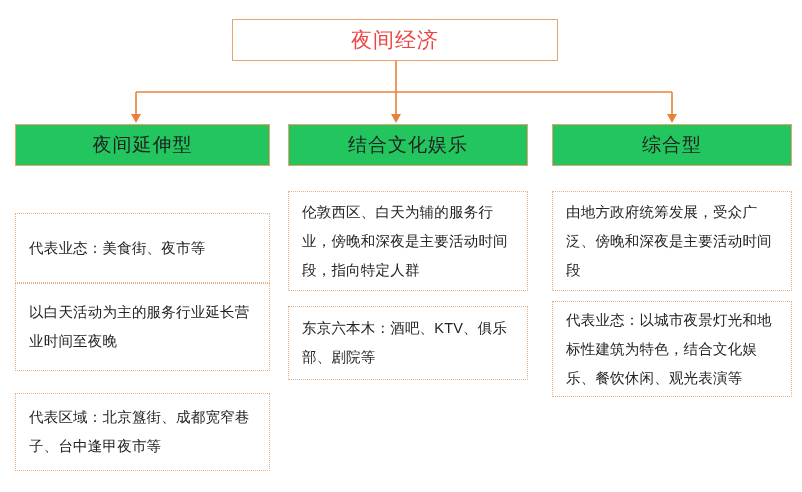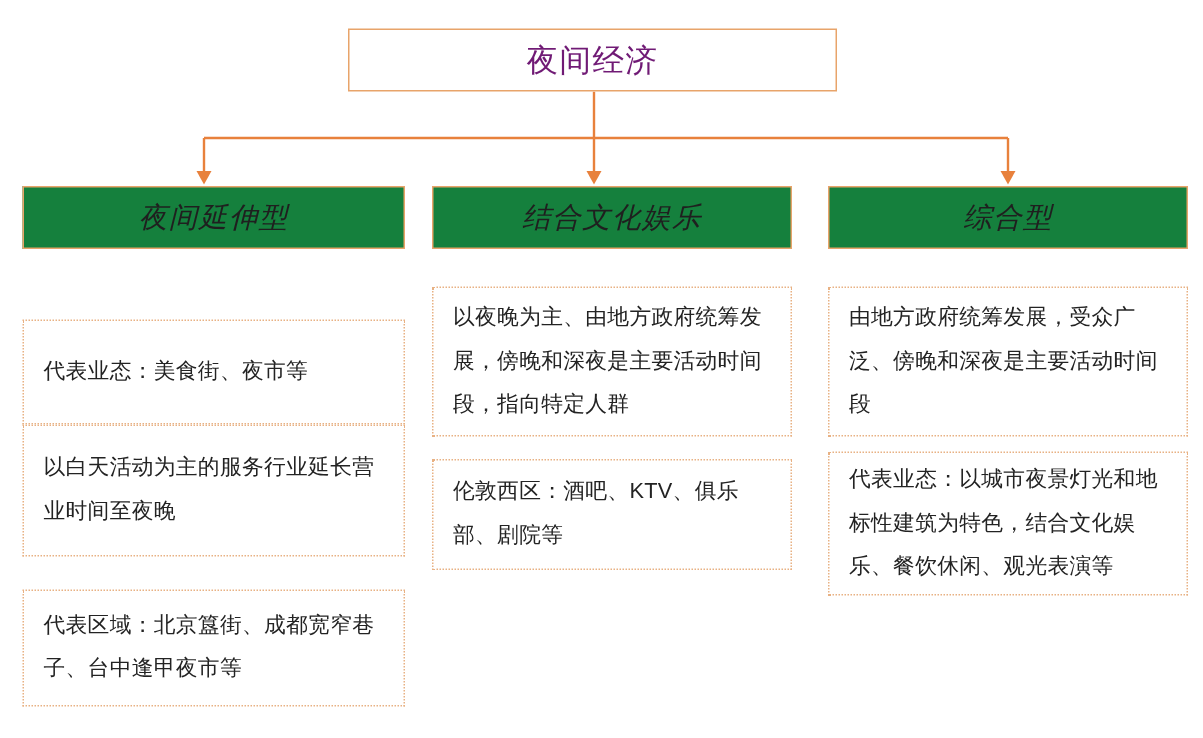--- a/index.html
+++ b/index.html
@@ -45,42 +45,41 @@
     box-sizing: border-box;
     border: 1.6px solid #E8A46A;
     background: #ffffff;
     display: flex;
     align-items: center;
     justify-content: center;
   }
   .root-box .title-text {
     font-size: 21px;
     letter-spacing: 1px;
-    color: #701a75;
+    color: #ef4444;
     font-weight: 400;
   }
 
   
   .column {
     position: absolute;
     top: 124px;
   }
   .col-0 { left: 15px;  width: 255px; }
   .col-1 { left: 288px; width: 240px; }
   .col-2 { left: 552px; width: 240px; }
 
   .header-box {
     box-sizing: border-box;
     border: 1.6px solid #E8A46A;
-    background: #15803d;
+    background: #22c55e;
     height: 42px;
     display: flex;
     align-items: center;
     justify-content: center;
-    font-style: italic;
   }
   .header-box .header-text {
     font-size: 19px;
     letter-spacing: 1px;
     color: #1f1f1f;
   }
 
   .cards {
     margin-top: 25px;
     display: flex;
@@ -158,24 +157,24 @@
       </div>
     </div>
   </div>
 
   <div class="column col-1">
     <div class="header-box">
       <span class="header-text">结合文化娱乐</span>
     </div>
     <div class="cards">
       <div class="card card-0">
-        <span class="card-text">以夜晚为主、由地方政府统筹发展，傍晚和深夜是主要活动时间段，指向特定人群</span>
+        <span class="card-text">伦敦西区、白天为辅的服务行业，傍晚和深夜是主要活动时间段，指向特定人群</span>
       </div>
       <div class="card card-1">
-        <span class="card-text">伦敦西区：酒吧、KTV、俱乐部、剧院等</span>
+        <span class="card-text">东京六本木：酒吧、KTV、俱乐部、剧院等</span>
       </div>
     </div>
   </div>
 
   <div class="column col-2">
     <div class="header-box">
       <span class="header-text">综合型</span>
     </div>
     <div class="cards">
       <div class="card card-0">

